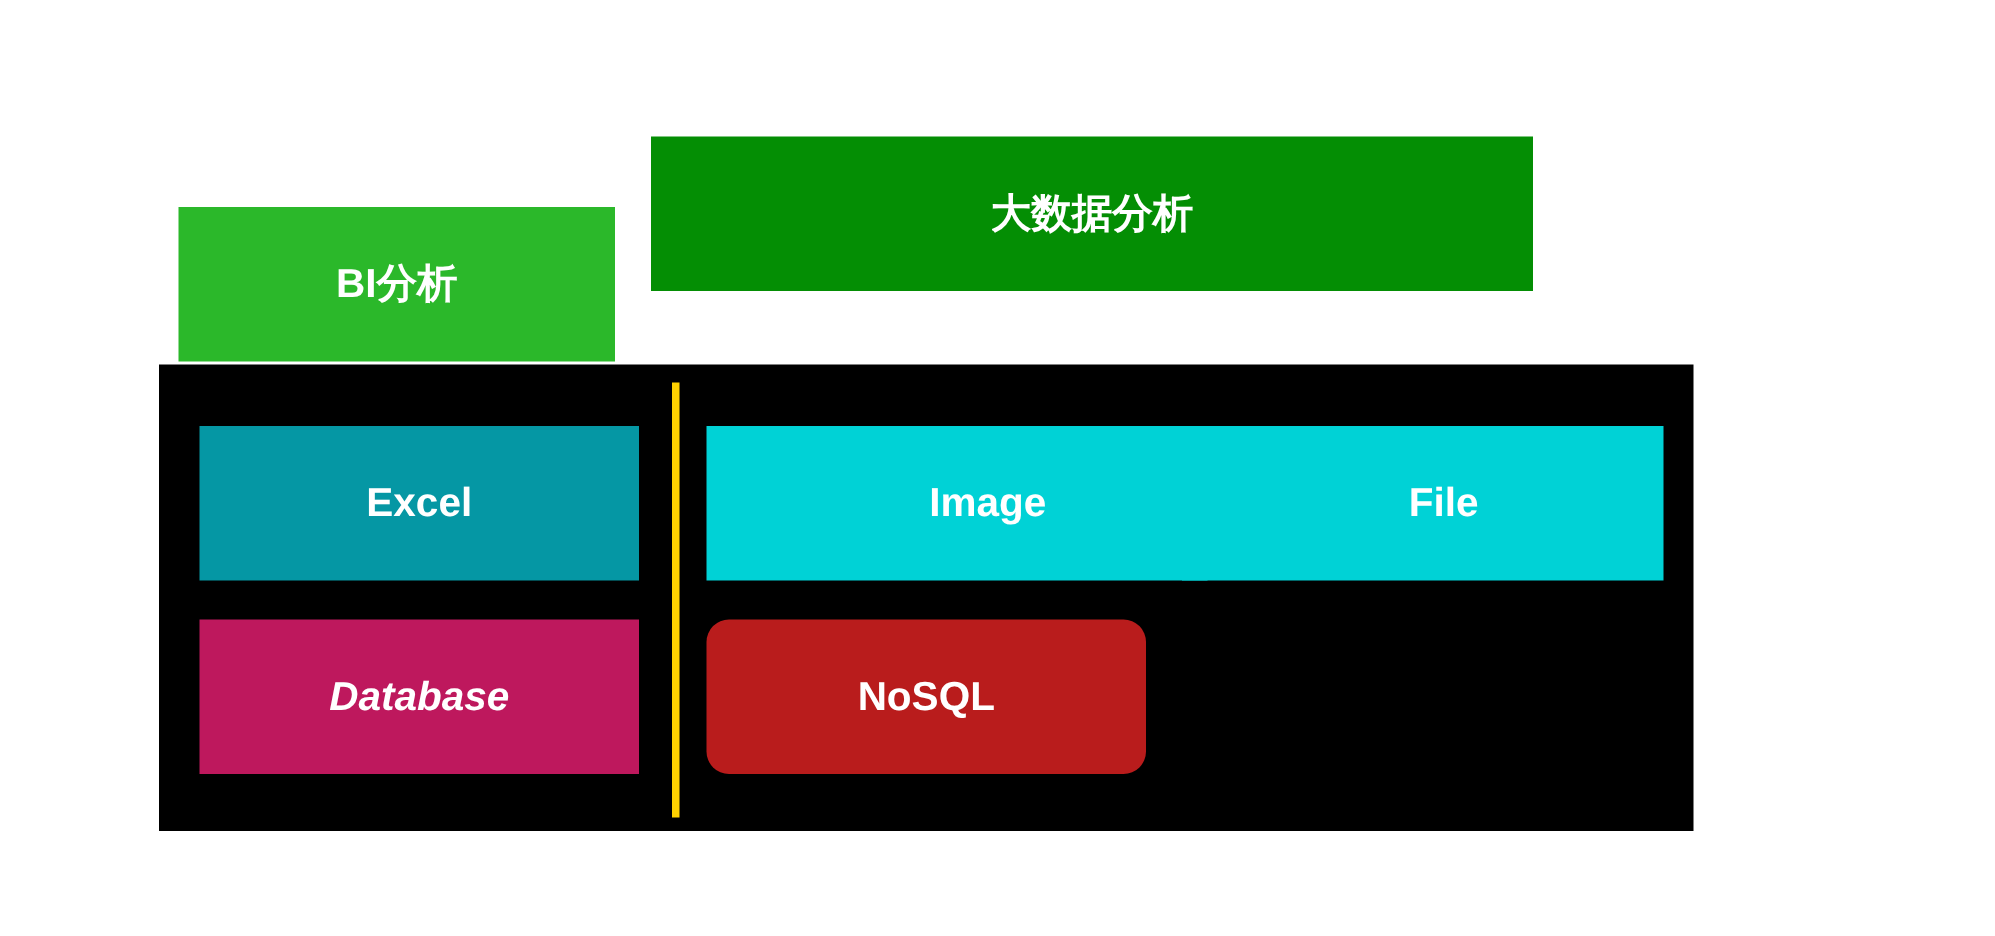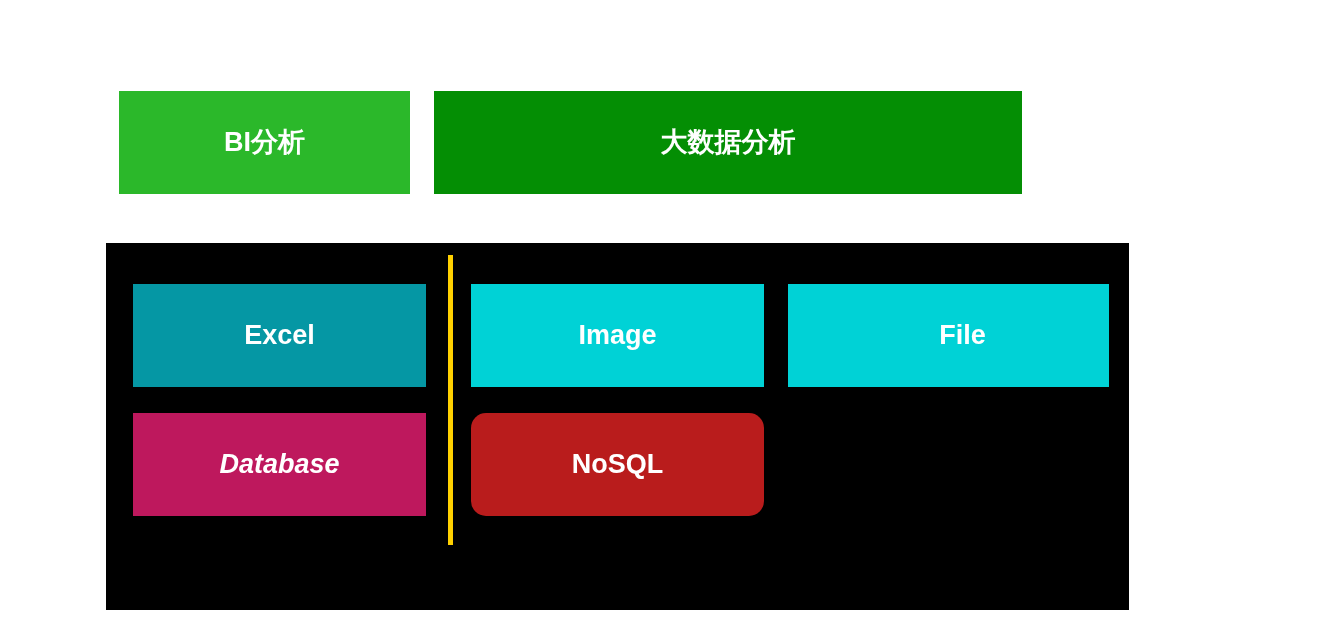--- a/index.html
+++ b/index.html
@@ -22,29 +22,29 @@
   }
 
   .cat-bar {
     position: absolute;
     top: 91px;
     height: 103px;
     display: flex;
     align-items: center;
     justify-content: center;
   }
-  .cat-bar.bi       { left: 119px; width: 291px; }
+  .cat-bar.bi       { left: 119px; width: 291px; margin-top: 47px; }
   .cat-bar.bigdata  { left: 434px; width: 588px; }
 
   .panel {
     position: absolute;
     left: 106px;
     top: 243px;
     width: 1023px;
-    height: 367px;
+    height: 311px;
   }
 
   .box {
     position: absolute;
     width: 293px;
     height: 103px;
     display: flex;
     align-items: center;
     justify-content: center;
   }
@@ -80,21 +80,21 @@
     <div class="box col-bi row-top" style="background: rgb(5, 151, 164);">
       <span class="label">Excel</span>
     </div>
 
     <div class="box col-bi row-bottom" style="background: #be185d; font-style: italic;">
       <span class="label">Database</span>
     </div>
 
     <div class="divider" style="background: rgb(255, 209, 0);"></div>
 
-    <div class="box col-bd1 row-top" style="background: rgb(0, 210, 214);">
+    <div class="box col-bd1 row-top" style="background: rgb(0, 210, 214); padding-left: 41px;">
       <span class="label">Image</span>
     </div>
 
     <div class="box col-bd2 row-top" style="background: rgb(0, 210, 214);">
       <span class="label">File</span>
     </div>
 
     <div class="box col-bd1 row-bottom" style="background: #b91c1c; border-radius: 15px;">
       <span class="label">NoSQL</span>
     </div>

